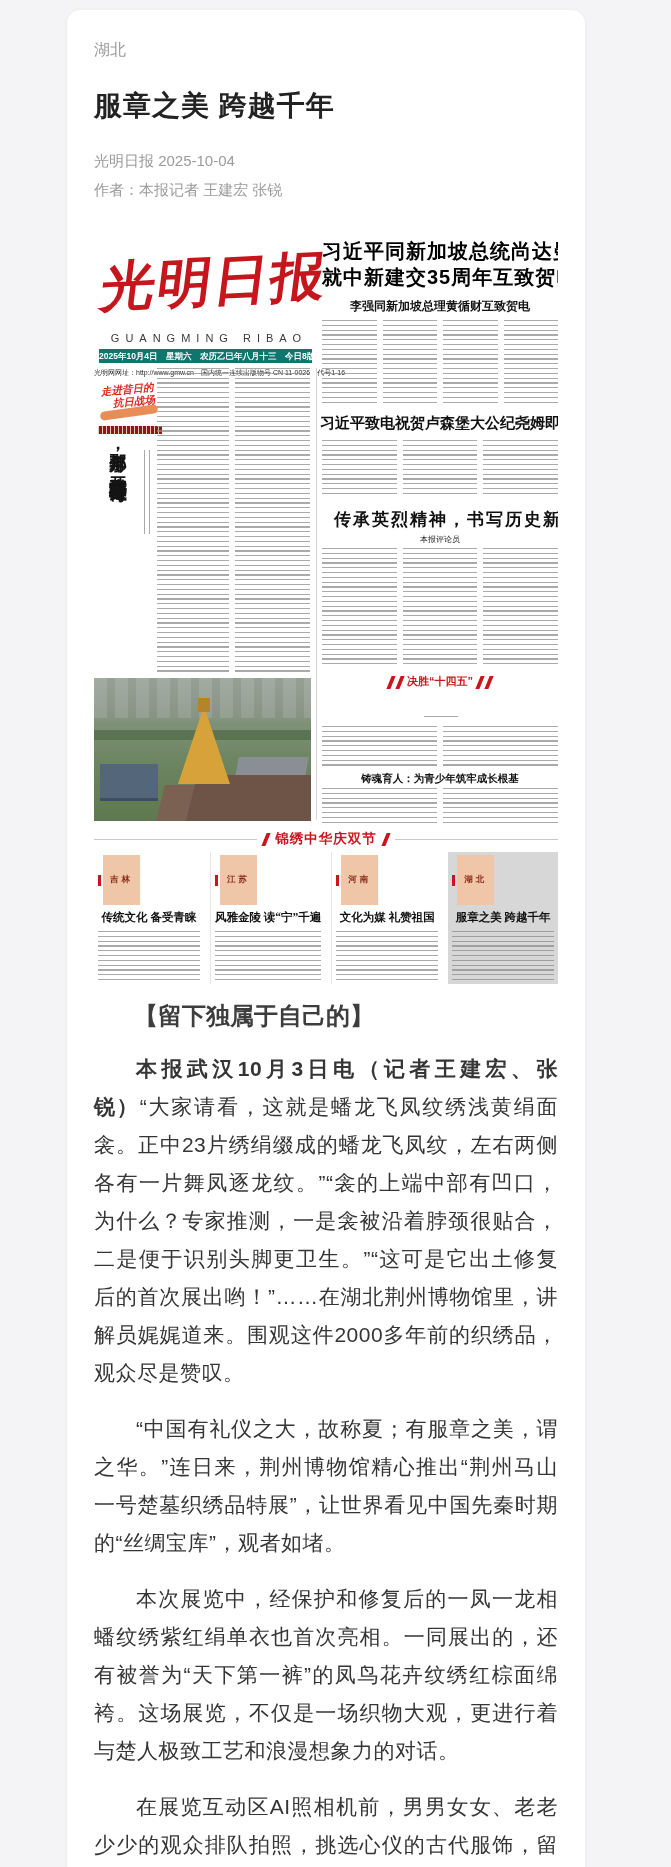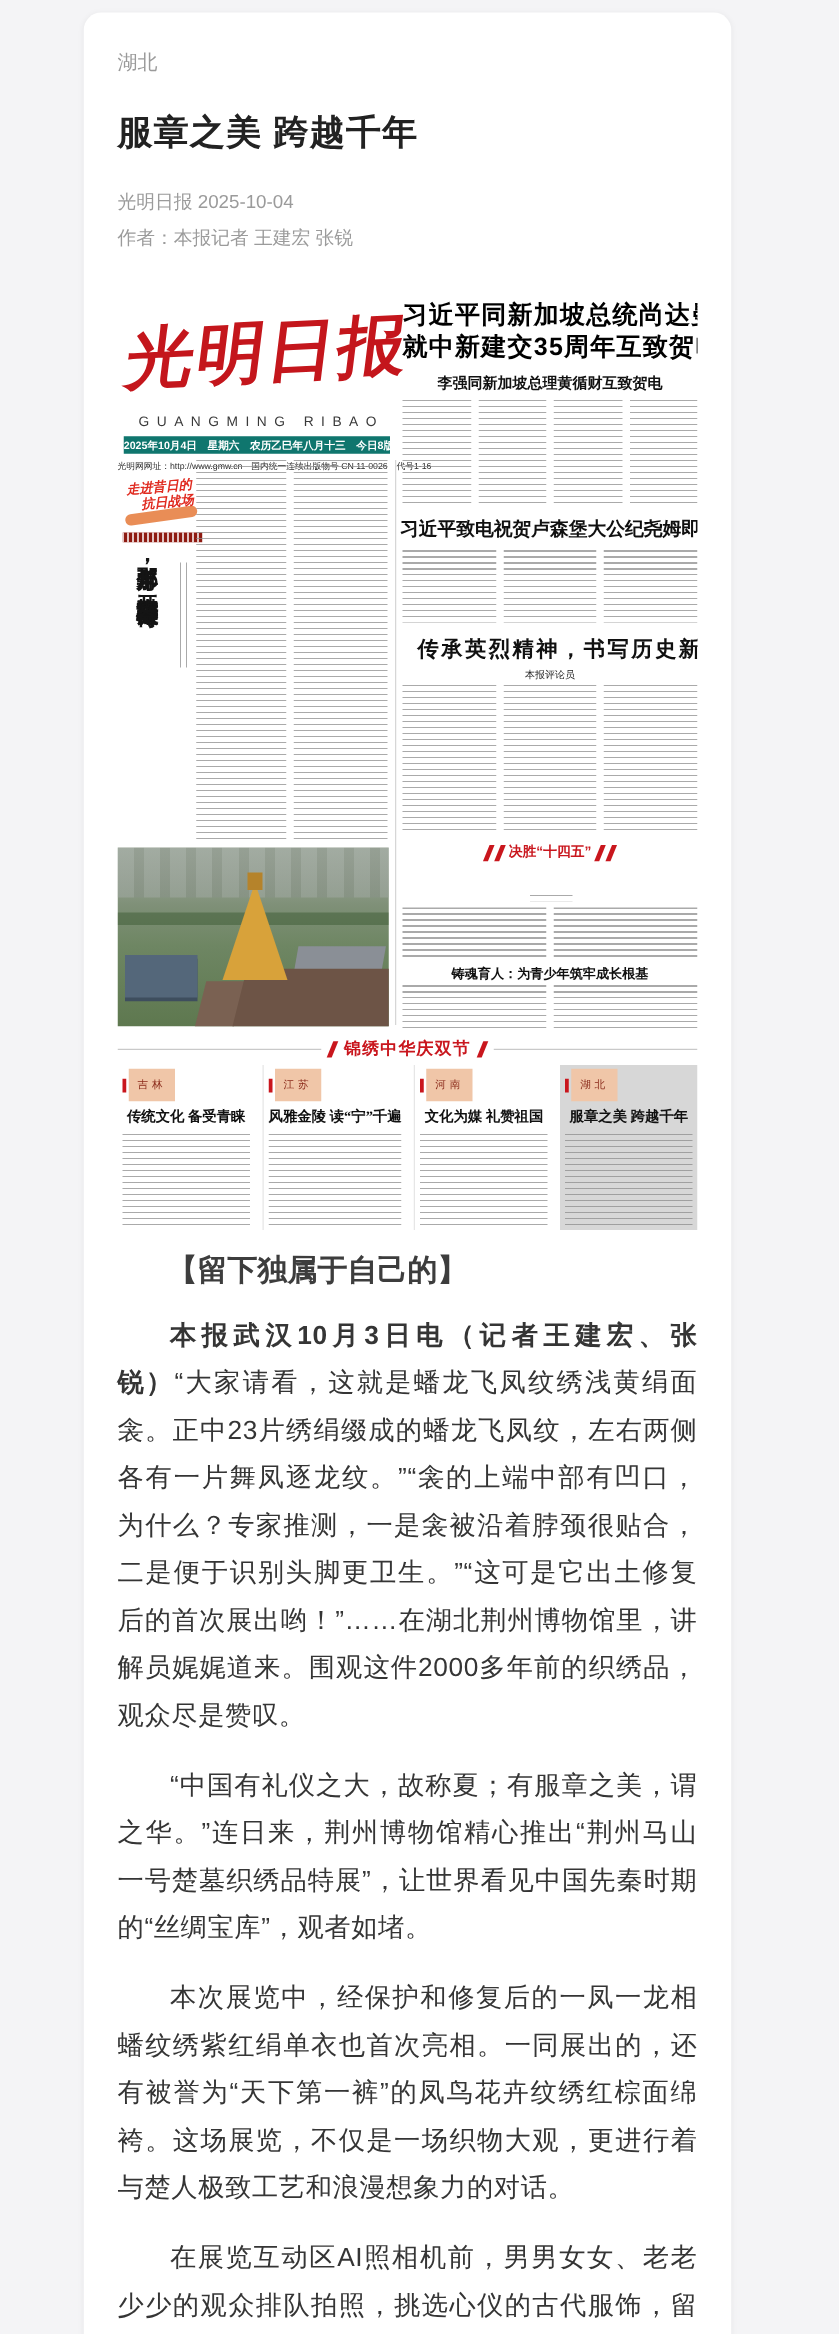--- a/index.html
+++ b/index.html
@@ -94,22 +94,22 @@
   .bline { flex:1; height:1px; background:#c9c9c9; }
   .btxt { color:#c9161d; font-size:13.5px; font-weight:900; font-family:"Liberation Sans",sans-serif; letter-spacing:1px; }
 
   .regions { left:0; top:634px; width:464px; height:132px; display:flex; gap:6px; }
   .regions * { position:static; }
   .rcol { flex:1; padding:3px 4px; }
   .rcol + .rcol { border-left:1px solid #e6e6e6; }
   .rcol.hl { background:#d7d7d7; border-left:none; }
   .rtag { display:flex; align-items:center; gap:2px; }
   .rtag-bar { width:3px; height:11px; background:#c9161d; }
-  .rtag-label { background:#f0c6a8; color:#8a2a1a; font-size:8.5px; font-weight:400;
-                padding:7px 7px; letter-spacing:3px; }
+  .rtag-label { background:#f0c6a8; color:#8a2a1a; font-size:8.5px; font-weight:700;
+                padding:19px 7px; letter-spacing:3px; }
   .rhead { margin-top:5px; text-align:center; font-size:11.5px; font-weight:700; color:#111; white-space:nowrap; }
   .rfake { margin-top:6px; height:96px; }
 
   
   .section-label { margin-top:16px; padding-left:40px; font-size:24px; font-weight:700; color:#3d3d3d; }
   .para { margin-top:18px; font-size:21px; line-height:38px; color:#353535; text-indent:2em;
           text-align:justify; letter-spacing:.5px; }
   .para .lead { font-weight:700; }
 </style>
 </head>

